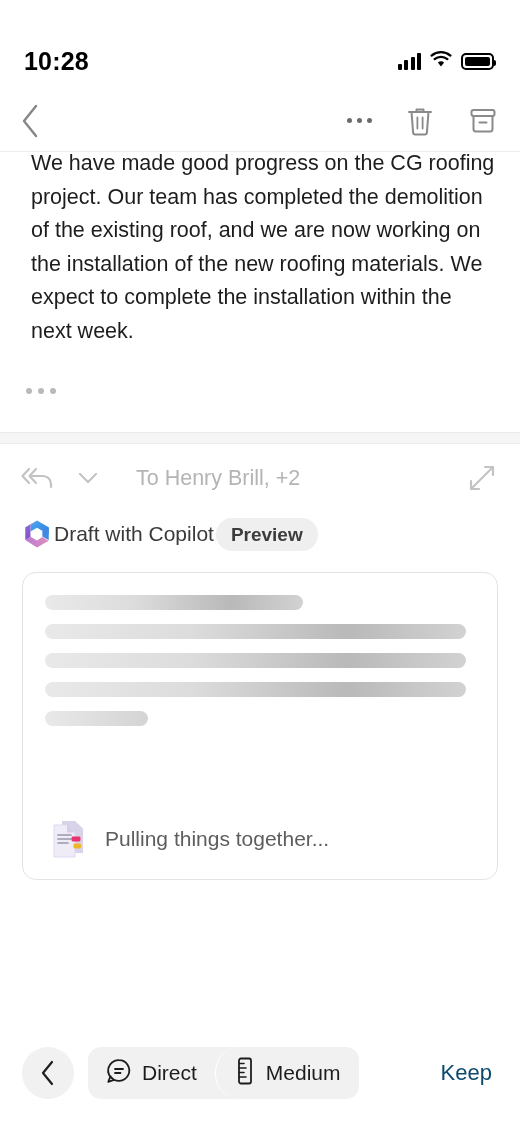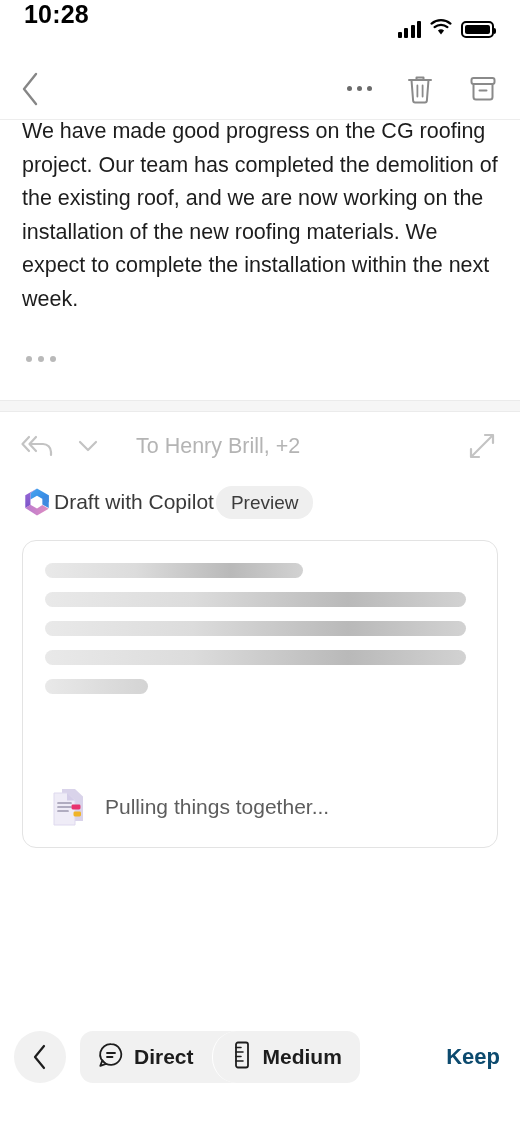--- a/index.html
+++ b/index.html
@@ -7,22 +7,23 @@
     width: 520px; height: 1126px;
     background: #ffffff;
     font-family: "Liberation Sans", sans-serif;
     overflow: hidden;
   }
   body { position: relative; }
 
   
   .statusbar {
     height: 58px; width: 100%;
-    display: flex; justify-content: space-between;
+    display: flex; align-items: center; justify-content: space-between;
     padding: 0 26px 0 24px;
+    margin-top: 32px;
   }
   .status-time { font-size: 25px; font-weight: 700; color: #000; letter-spacing: .2px; }
   .status-icons { display: flex; align-items: center; gap: 9px; }
   .signal { display: flex; align-items: flex-end; gap: 2.5px; height: 17px; }
   .signal i { width: 4px; background: #000; border-radius: 1px; display: block; }
   .signal i:nth-child(1) { height: 6px; }
   .signal i:nth-child(2) { height: 9.5px; }
   .signal i:nth-child(3) { height: 13px; }
   .signal i:nth-child(4) { height: 17px; }
   .battery {
@@ -47,41 +48,41 @@
   .dots-h { display: flex; gap: 5px; align-items: center; }
   .dots-h i { width: 5px; height: 5px; border-radius: 50%; background: #6b6b6b; display: block; }
 
   
   .mail-body {
     padding: 0 22px;
     color: #1d1d1d;
     font-size: 21.5px;
     line-height: 33.5px;
   }
-  .mail-body .para { margin-top: 0; }
+  .mail-body .para { margin-top: 0; margin-left: 9px; }
   .para.clip { margin-top: -5px; }
   .para + .para { margin-top: 28px; }
   .more-dots { display: flex; gap: 6px; margin-top: 40px; padding-left: 4px; }
   .more-dots i { width: 6px; height: 6px; border-radius: 50%; background: #b9b9b9; display: block; }
 
   .section-gap { height: 12px; background: #f6f6f6; border-top: 1px solid #ebebeb;
                  border-bottom: 1px solid #ebebeb; margin-top: 38px; }
 
   
   .reply-bar {
     height: 68px; display: flex; align-items: center; padding: 0 22px 0 20px; gap: 24px;
   }
   .reply-to { color: #b4b4b4; font-size: 21.5px; margin-left: 14px; }
   .expand { margin-left: auto; }
 
   
   .copilot-row { display: flex; align-items: center; padding: 0 22px; gap: 2px; height: 44px; }
   .copilot-label { font-size: 21px; color: #3a3a3a; }
   .preview-pill {
-    background: #efefef; color: #3c3c3c; font-size: 19px; font-weight: 400;
+    background: #efefef; color: #3c3c3c; font-size: 19px; font-weight: 700;
     padding: 7px 15px; border-radius: 16px; line-height: 1;
   }
 
   
   .draft-card {
     margin: 16px 22px 0 22px;
     height: 308px;
     border: 1px solid #e3e3e3; border-radius: 14px;
     position: relative; background: #fff;
   }
@@ -98,22 +99,22 @@
     background: linear-gradient(90deg, #e9e9e9 0%, #dcdcdc 60%, #d4d4d4 100%); }
 
   .status-row {
     position: absolute; left: 0; bottom: 18px; width: 100%;
     display: flex; align-items: center; gap: 16px; padding: 0 26px;
   }
   .status-text { font-size: 21px; color: #5d5d5d; }
 
   
   .bottom-bar {
-    position: absolute; left: 0; bottom: 16px; width: 100%; height: 106px;
-    display: flex; align-items: center; padding: 0 14px; gap: 14px; font-weight: bold;
+    position: absolute; left: 0; bottom: 0; width: 100%; height: 106px;
+    display: flex; align-items: center; padding: 0 22px; gap: 14px;
   }
   .round-btn {
     width: 52px; height: 52px; border-radius: 50%; background: #f1f1f1;
     display: flex; align-items: center; justify-content: center; flex: 0 0 auto;
   }
   .seg-group { display: flex; background: #f1f1f1; border-radius: 13px; overflow: hidden; }
   .seg {
     display: flex; align-items: center; gap: 10px;
     padding: 0 18px; height: 52px; font-size: 21px; color: #1d1d1d;
   }

